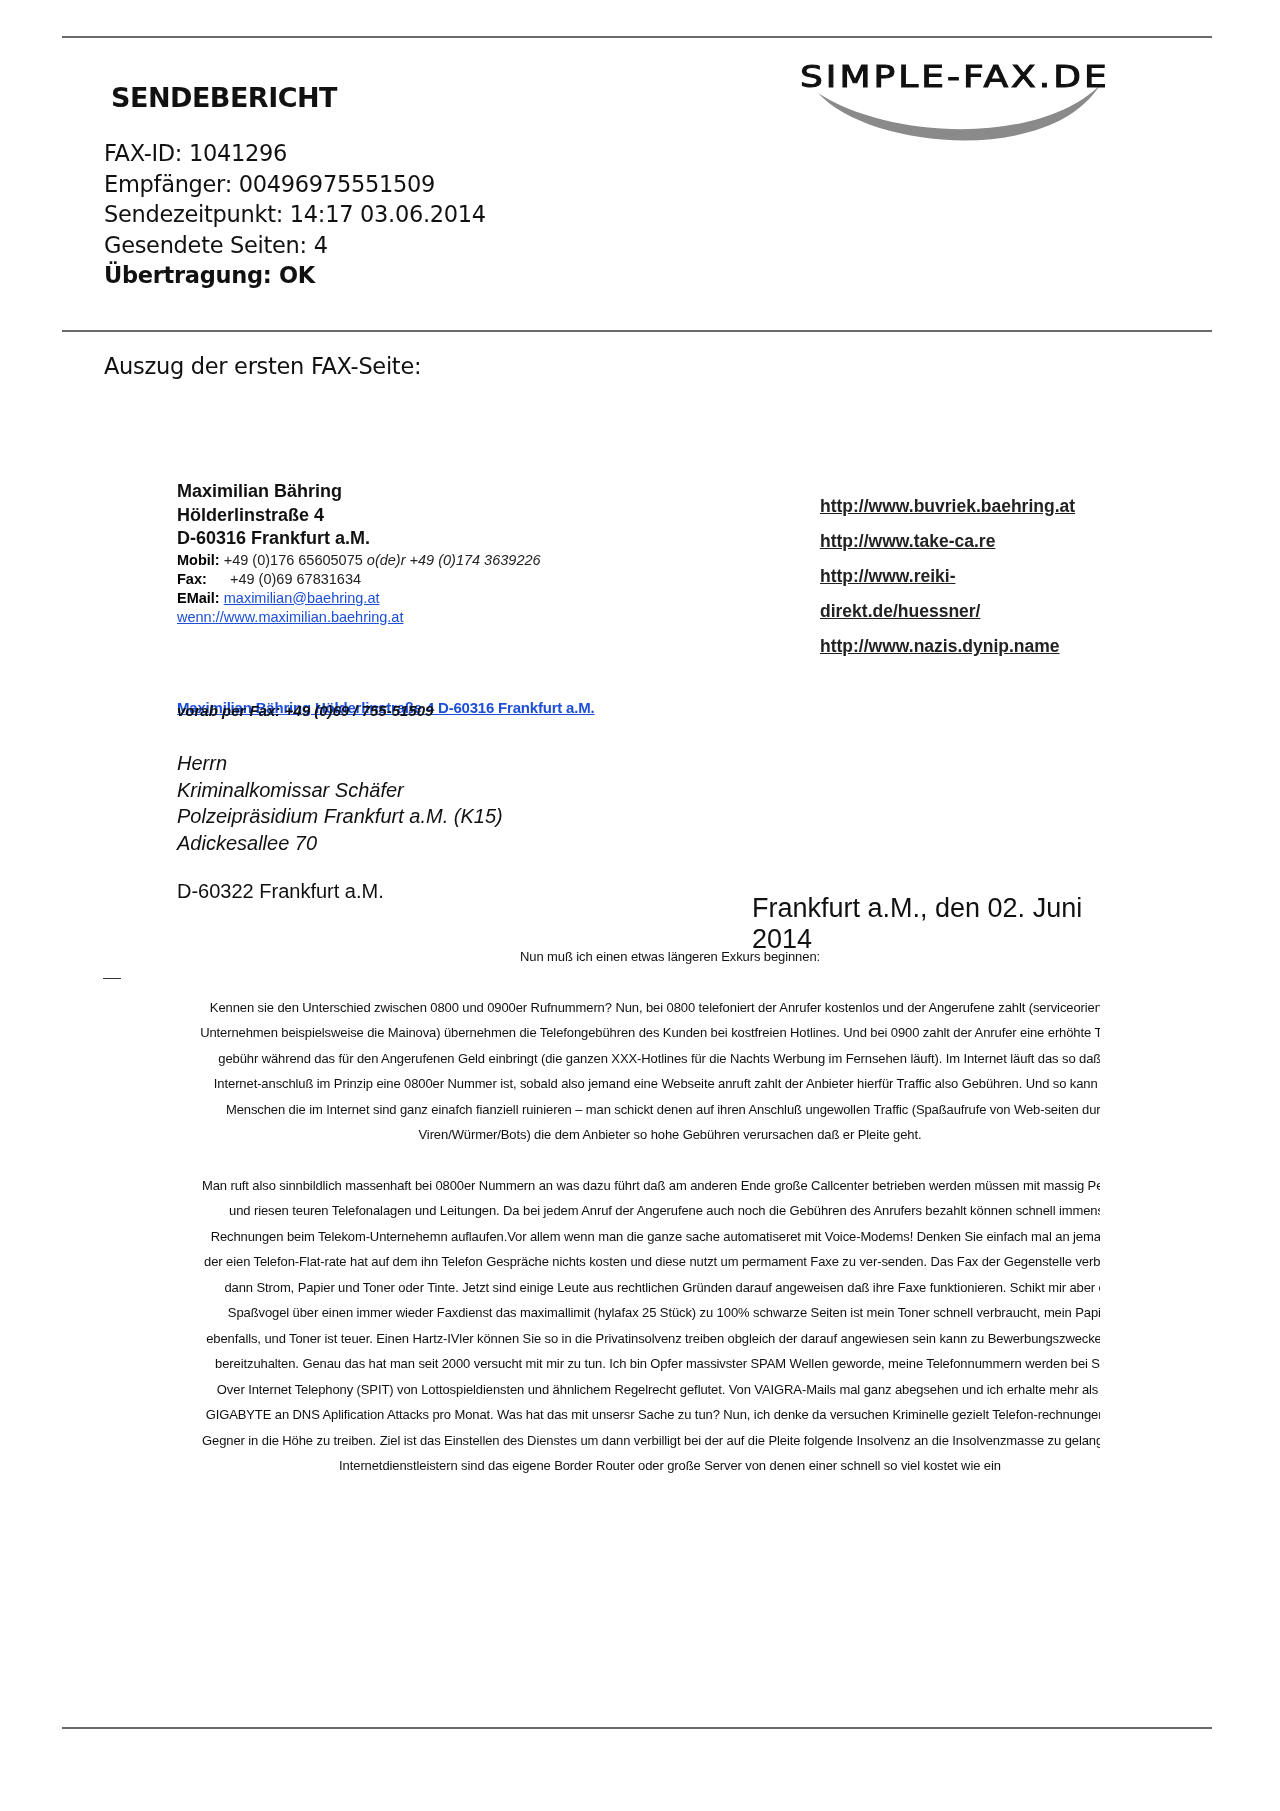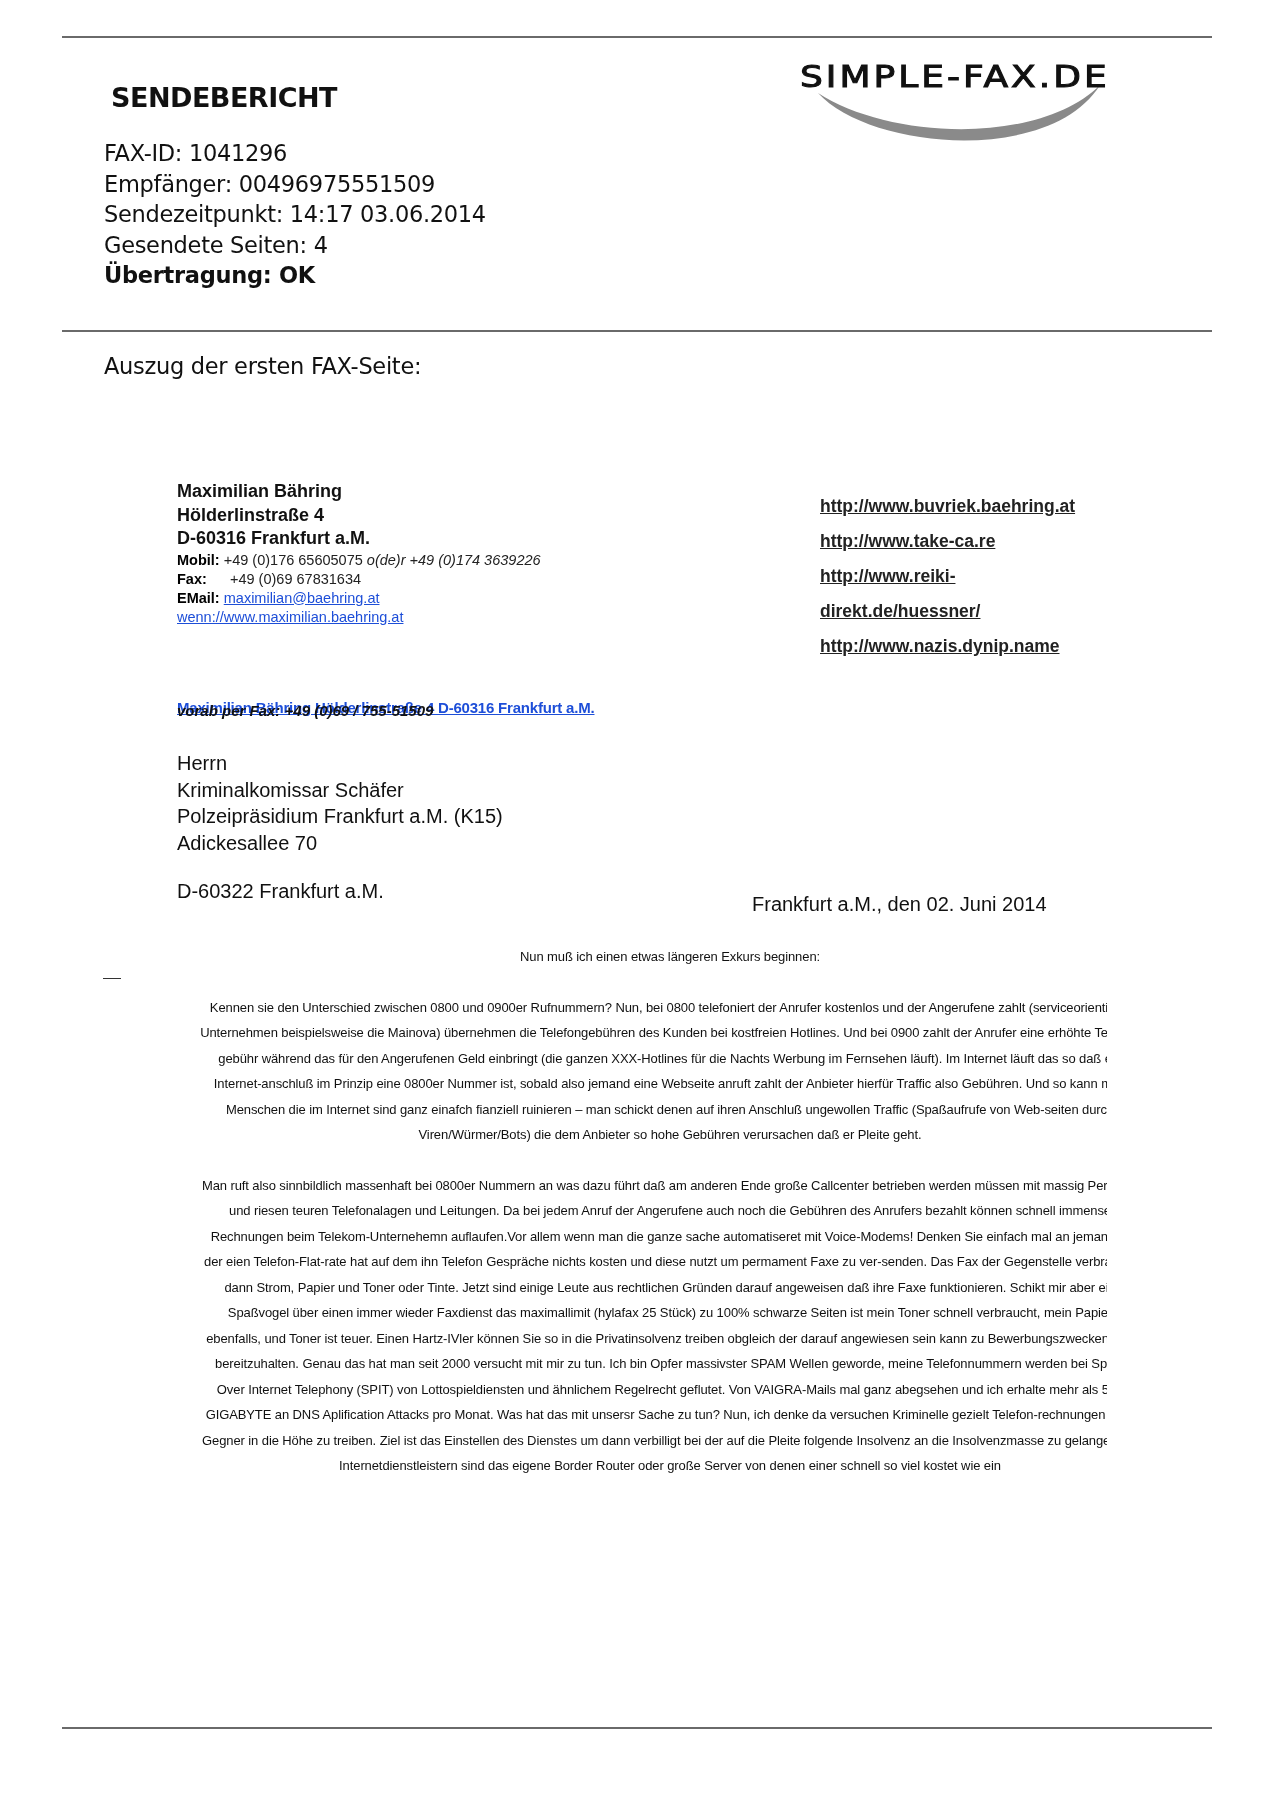--- a/index.html
+++ b/index.html
@@ -24,34 +24,34 @@
   #sender .small b { color: #000; }
   #sender .lbl { display: inline-block; width: 53px; }
   #sender a, #links a, #return-line { color: #1d4ed8; text-decoration: underline; }
 
   #links { position: absolute; left: 820px; top: 489px; font-size: 17.5px; font-weight: bold; line-height: 35px; }
   #links a { display: block; color: #222; }
 
   #return-line { position: absolute; left: 177px; top: 675px; font-size: 15px; font-weight: bold; letter-spacing: -0.2px; margin-top: 24px; }
   #fax-ahead { position: absolute; left: 177px; top: 702px; font-size: 15px; font-weight: bold; font-style: italic; }
 
-  #recipient { position: absolute; left: 177px; top: 750px; font-size: 20px; line-height: 26.5px; }
+  #recipient { position: absolute; left: 177px; top: 750px; font-size: 20px; line-height: 26.5px; font-style: italic; }
   #recipient-city { position: absolute; left: 177px; top: 880px; font-size: 20px; }
 
   #teabag { position: absolute; left: 680px; top: 675px; width: 150px; height: 190px; }
 
-  #date-line { position: absolute; left: 752px; top: 893px; font-size: 20px; }
+  #date-line { position: absolute; left: 752px; top: 893px; font-size: 27px; }
 
   #margin-mark { position: absolute; left: 103px; top: 978px; width: 18px; border-top: 1.5px solid #333; }
 
   #body { position: absolute; left: 200px; top: 944px; width: 940px; font-size: 13px; line-height: 25.5px; letter-spacing: -0.1px; text-align: center; }
   #body p { margin: 0; }
   #body .intro { margin-bottom: 25px; }
   #body .para { margin-bottom: 25px; }
-  #body-clip { position: absolute; left: 0; top: 0; width: 1100px; height: 1727px; overflow: hidden; padding-left: 7px; }
+  #body-clip { position: absolute; left: 0; top: 0; width: 1100px; height: 1727px; overflow: hidden; }
 </style>
 </head>
 <body>
 
 <div class="rule" style="top:36px;"></div>
 
 <h1 id="title" class="lato">SENDEBERICHT</h1>
 
 <div id="report-info" class="lato">
   <div>FAX-ID: 1041296</div>

